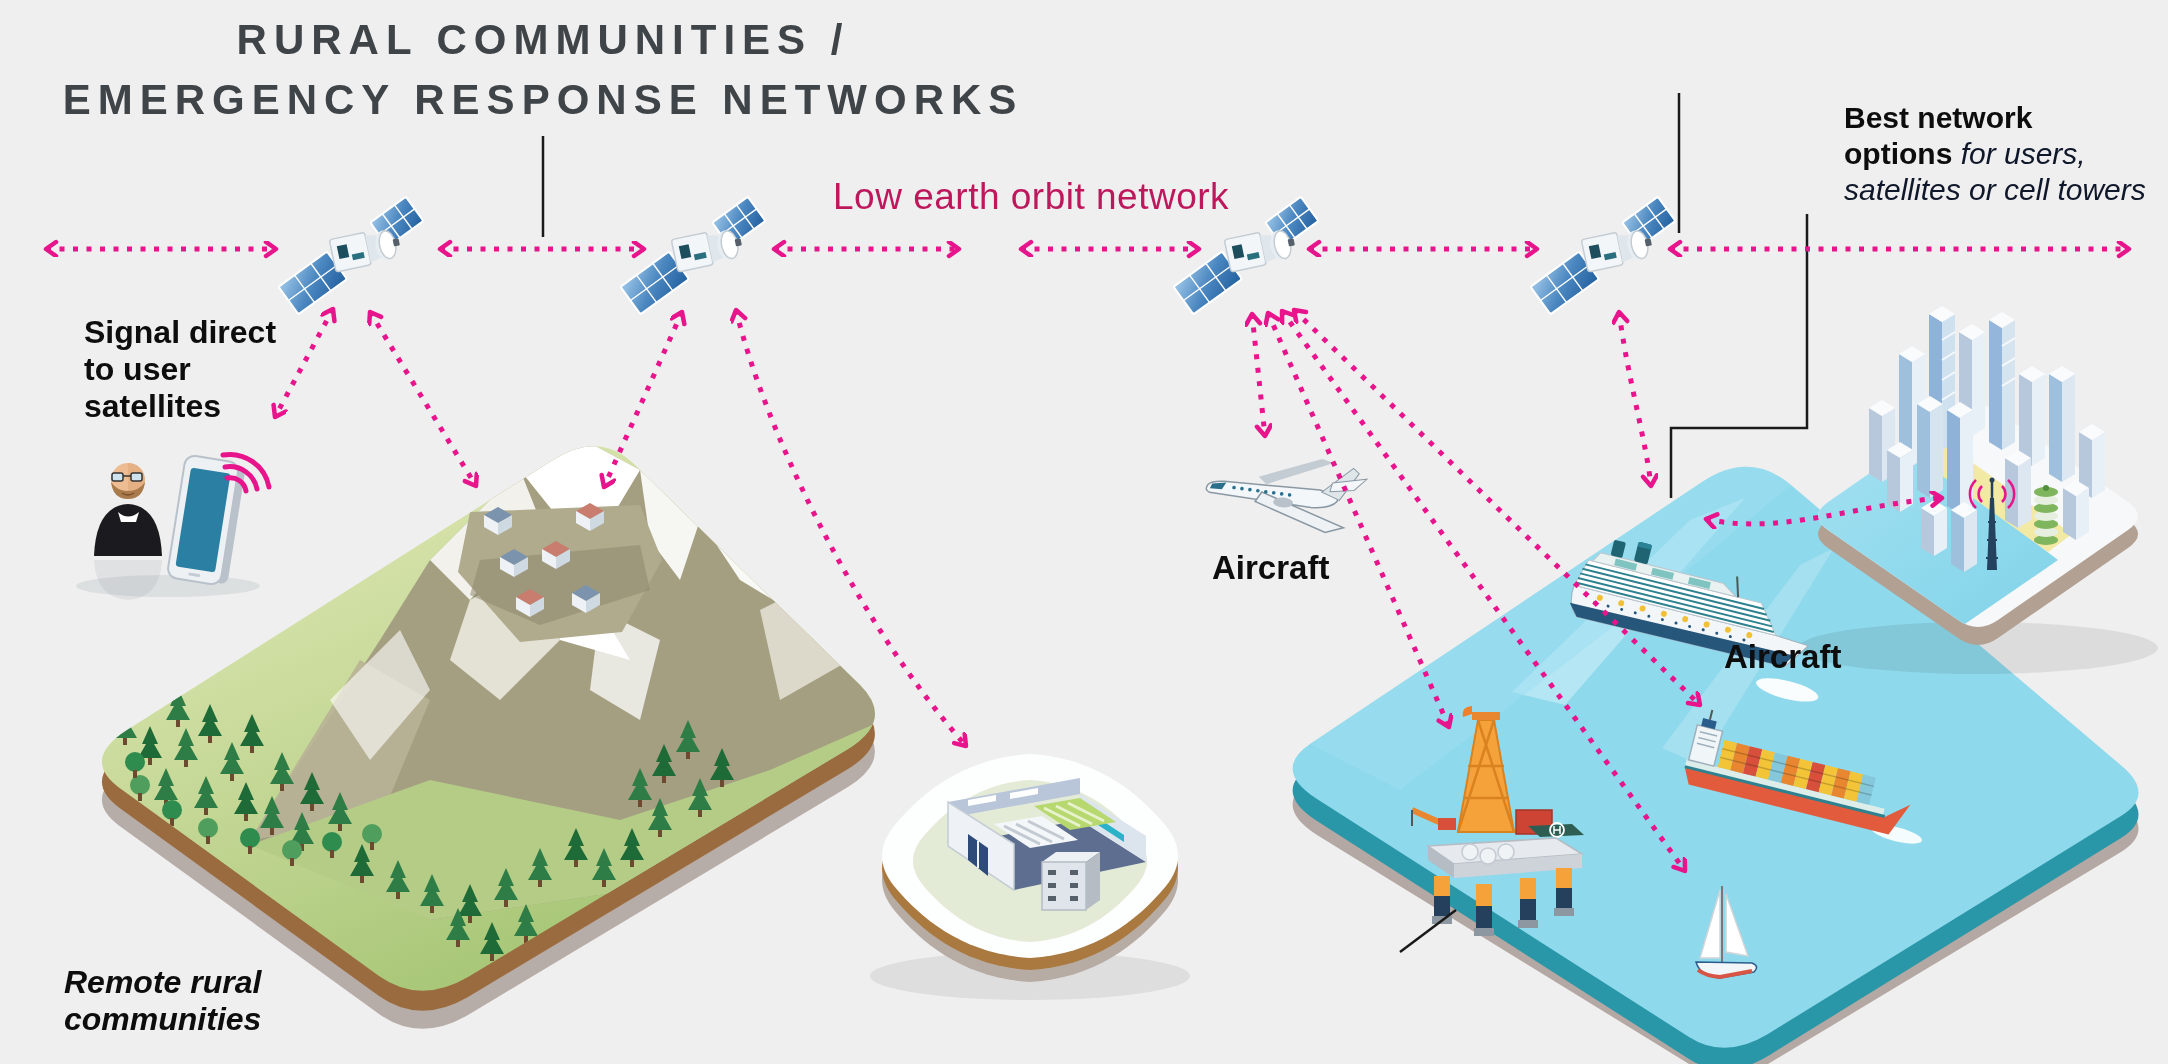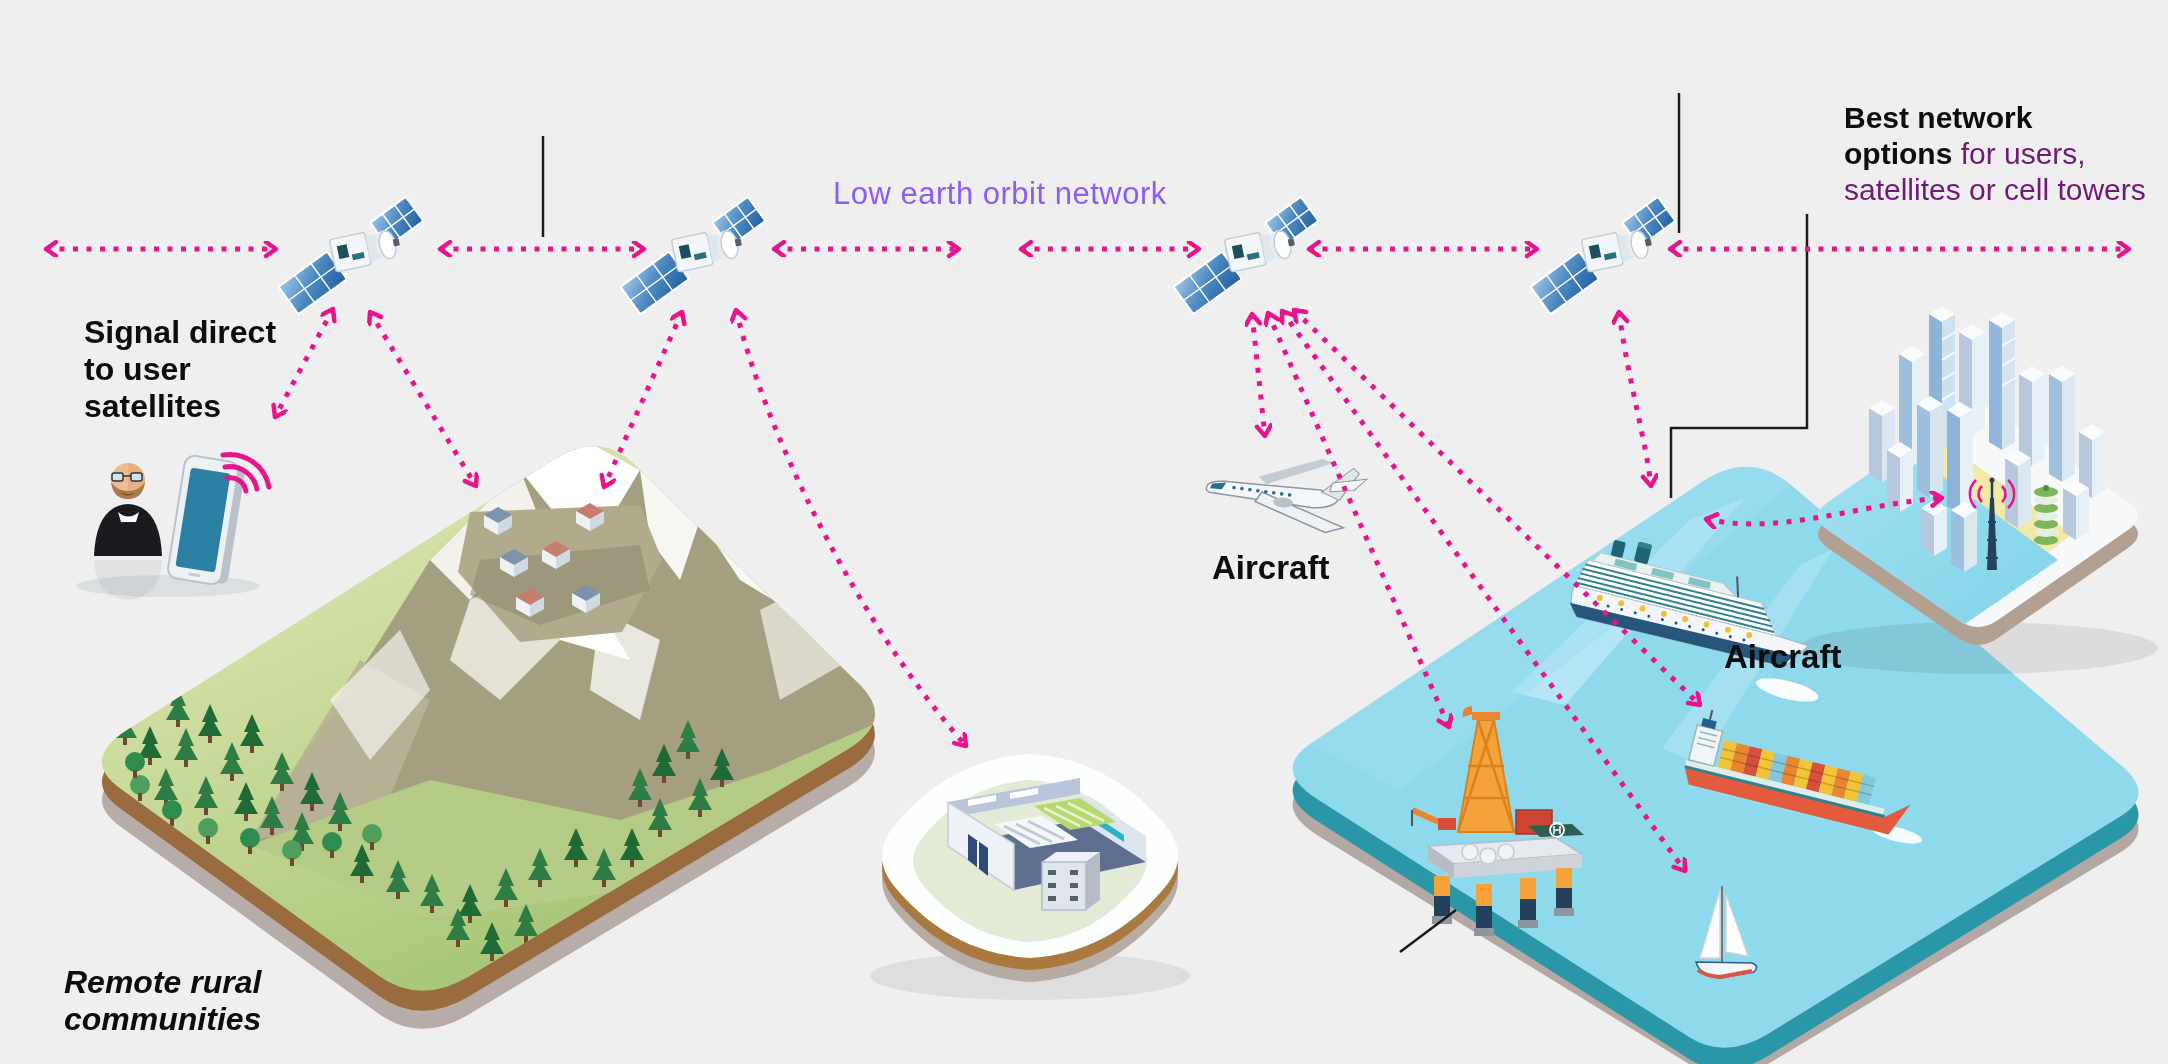--- a/index.html
+++ b/index.html
@@ -4,29 +4,29 @@
 <style>
   html,body{margin:0;padding:0;background:#f0efef;}
   #stage{position:relative;width:2168px;height:1064px;background:#f0efef;overflow:hidden;
          font-family:"Liberation Sans",sans-serif;}
   #art{position:absolute;left:0;top:0;}
   .txt{position:absolute;color:#0d0d0d;}
   .hd{font-weight:bold;color:#3f4448;font-size:42px;line-height:60px;letter-spacing:7px;
       text-align:center;transform:translateX(-50%);white-space:nowrap;}
   #h-left{left:543px;top:10px;}
   #h-right{left:1679px;top:28px;}
-  #leo{left:833px;top:176px;font-size:31px;font-weight:400;color:#8b5cf6;letter-spacing:0.5px;}
+  #leo{left:833px;top:176px;font-size:37px;font-weight:400;color:#be185d;letter-spacing:0.5px;}
   .lbl{font-weight:bold;font-size:32px;line-height:37px;}
   #signal{left:84px;top:314px;}
   #links{left:1043px;top:584px;transform:translateX(-50%);text-align:center;font-size:32px;line-height:39px;}
   #links .b{font-weight:bold;}
   #links .r{font-weight:400;color:#1a1a1a;}
   #best{left:1800px;top:100px;font-size:30px;line-height:36px;width:345px;margin-left:44px;}
   #best .b{font-weight:bold;}
-  #best .r{font-weight:400;color:#701a75;}
+  #best .r{font-weight:400;color:#0f172a;font-style:italic;}
   #aircraft{left:1212px;top:549px;font-size:33px;}
   #shipping{left:1724px;top:638px;font-size:33px;}
   #rural{left:64px;top:964px;font-style:italic;}
   #oil{left:1400px;top:956px;transform:translateX(-50%);text-align:center;}
 </style>
 </head>
 <body>
 
 <div id="stage">
 
@@ -471,20 +471,24 @@
   <path d="M736,310 C765,430 855,620 966,746" marker-start="url(#mS)" marker-end="url(#mE)"></path>
   <line x1="1252" y1="314" x2="1265" y2="436" marker-start="url(#mS)" marker-end="url(#mE)"></line>
   <line x1="1268" y1="313" x2="1449" y2="727" marker-start="url(#mS)" marker-end="url(#mE)"></line>
   <line x1="1282" y1="311" x2="1685" y2="871" marker-start="url(#mS)" marker-end="url(#mE)"></line>
   <line x1="1294" y1="310" x2="1700" y2="705" marker-start="url(#mS)" marker-end="url(#mE)"></line>
   <path d="M1619,312 C1628,380 1646,440 1651,486" marker-start="url(#mS)" marker-end="url(#mE)"></path>
   <path d="M1706,519 C1780,536 1858,504 1942,498" marker-start="url(#mS)" marker-end="url(#mE)"></path>
 </g>
 </svg>
 
+<div id="h-left" class="txt hd">
+  <div>RURAL COMMUNITIES /</div>
+  <div>EMERGENCY RESPONSE NETWORKS</div>
+</div>
 
 <div id="leo" class="txt">Low earth orbit network</div>
 
 <div id="signal" class="txt lbl">
   <div>Signal direct</div>
   <div>to user</div>
   <div>satellites</div>
 </div>
 
 

